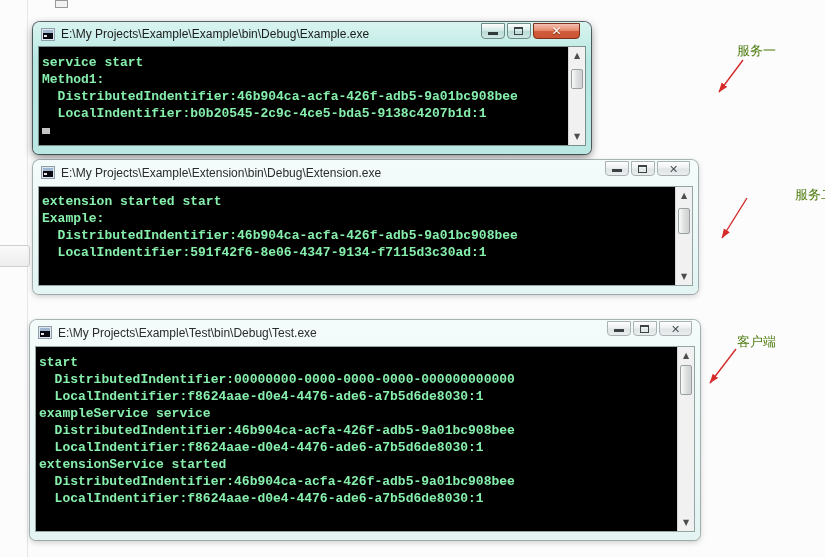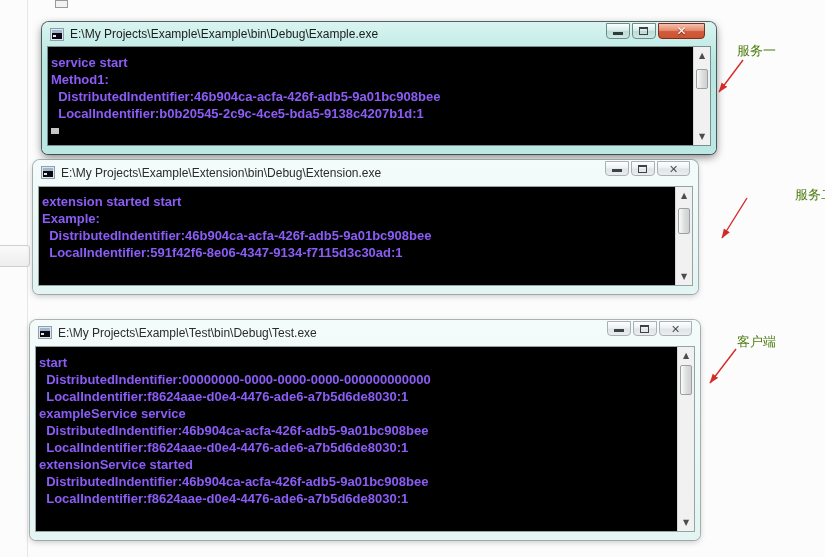--- a/index.html
+++ b/index.html
@@ -43,22 +43,22 @@
              border:1px solid #3b4345;border-top-width:2px;box-sizing:border-box;background:transparent;}
   .glyph-close{position:absolute;left:0;right:0;top:0;bottom:0;text-align:center;font-weight:bold;
                font-size:11px;line-height:15px;color:#4a5054;font-family:"DejaVu Sans",sans-serif;}
   .win.active .glyph-close{color:#fff;font-size:12px;line-height:15px;text-shadow:0 1px 1px rgba(90,20,0,.75);}
 
   .client{position:absolute;left:5px;right:5px;top:24px;bottom:8px;background:#000;
           border:1px solid #79908e;box-sizing:border-box;}
   #w2 .client,#w3 .client{top:26px;border-color:#93a5a3;}
 
   .console-text{position:absolute;left:0;top:0;right:17px;bottom:0;overflow:hidden;
-      font-family:Liberation Sans, sans-serif;font-weight:bold;font-size:13px;
-      color:#8b5cf6;padding:7px 0 0 3px;}
+      font-family:Liberation Mono, monospace;font-weight:bold;font-size:13px;
+      color:#86efac;padding:7px 0 0 3px;}
   #w2 .console-text{padding-top:6px;}
   .cline{height:17px;line-height:17px;white-space:pre;}
   .cursor{position:absolute;left:3px;top:81px;width:8px;height:6px;background:#c6c6c6;}
 
   .vscroll{position:absolute;right:0;top:0;bottom:0;width:17px;background:#f1f1f1;border-left:1px solid #d8d8d8;box-sizing:border-box;}
   .sarrow{position:absolute;left:0;right:0;height:17px;text-align:center;font-size:8px;line-height:17px;color:#4d4d4d;
           font-family:"DejaVu Sans",sans-serif;}
   .sarrow.up{top:0;}
   .sarrow.down{bottom:0;}
   .sthumb{position:absolute;left:2px;right:2px;border:1px solid #98a0a4;border-radius:2px;
@@ -78,21 +78,21 @@
 </style>
 </head>
 <body>
 
 <div id="stage">
 
   <div class="bg-vline"></div>
   <div class="bg-btn"></div>
   <div class="bg-box"></div>
 
-  <div class="win active" id="w1" style="left:33px;top:22px;width:674px;height:132px;margin-left:9px;">
+  <div class="win active" id="w1" style="left:33px;top:22px;width:558px;height:132px;">
     <div class="titlebar">
       <span class="app-icon">
         <span class="ai-top"></span>
         <span class="ai-body"></span>
         <span class="ai-cursor"></span>
       </span>
       <span class="title">E:\My Projects\Example\Example\bin\Debug\Example.exe</span>
     </div>
     <div class="btns">
       <span class="wbtn min">

